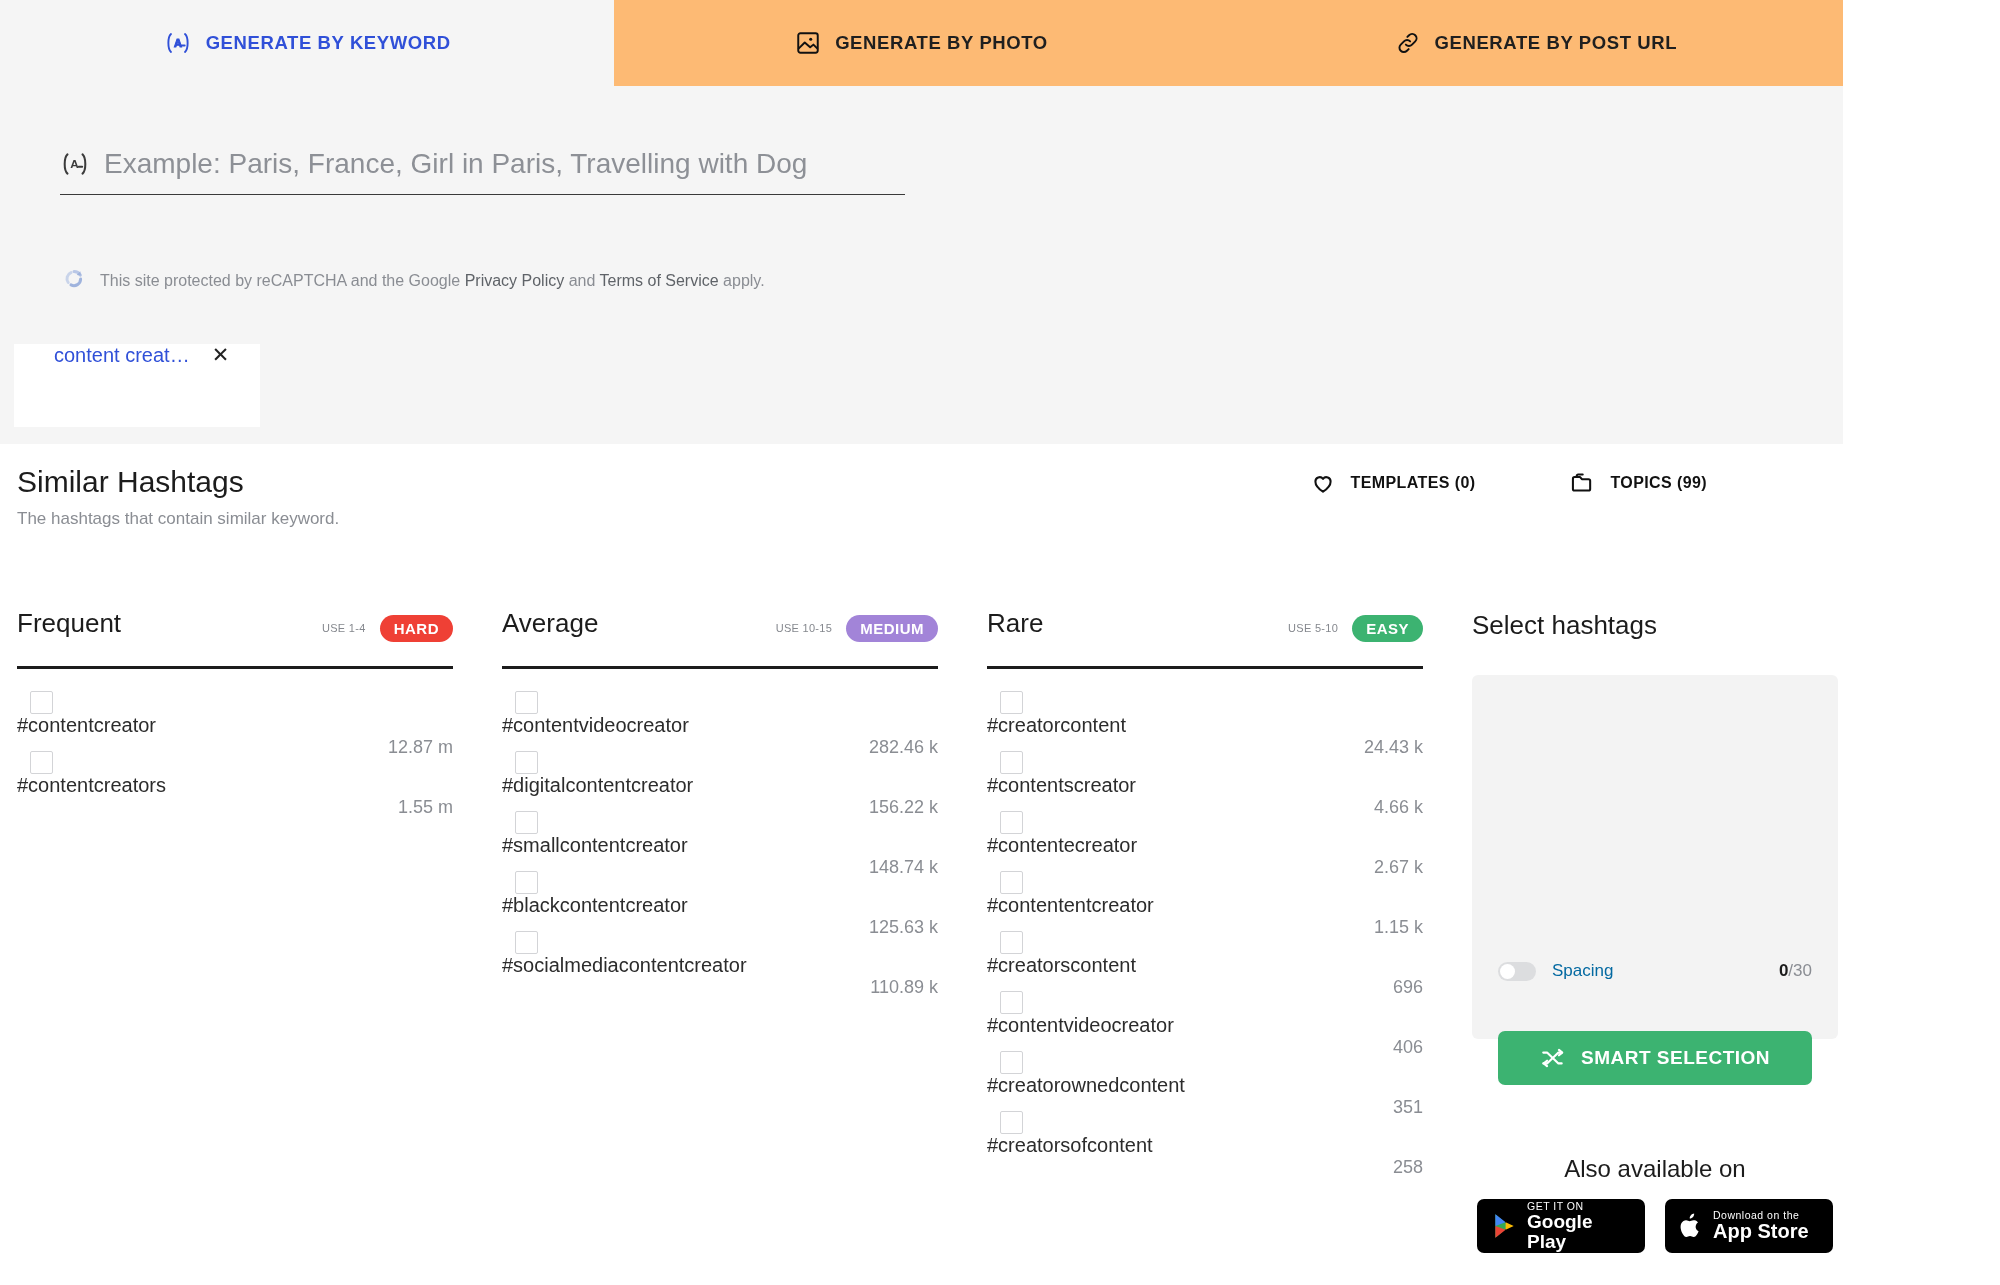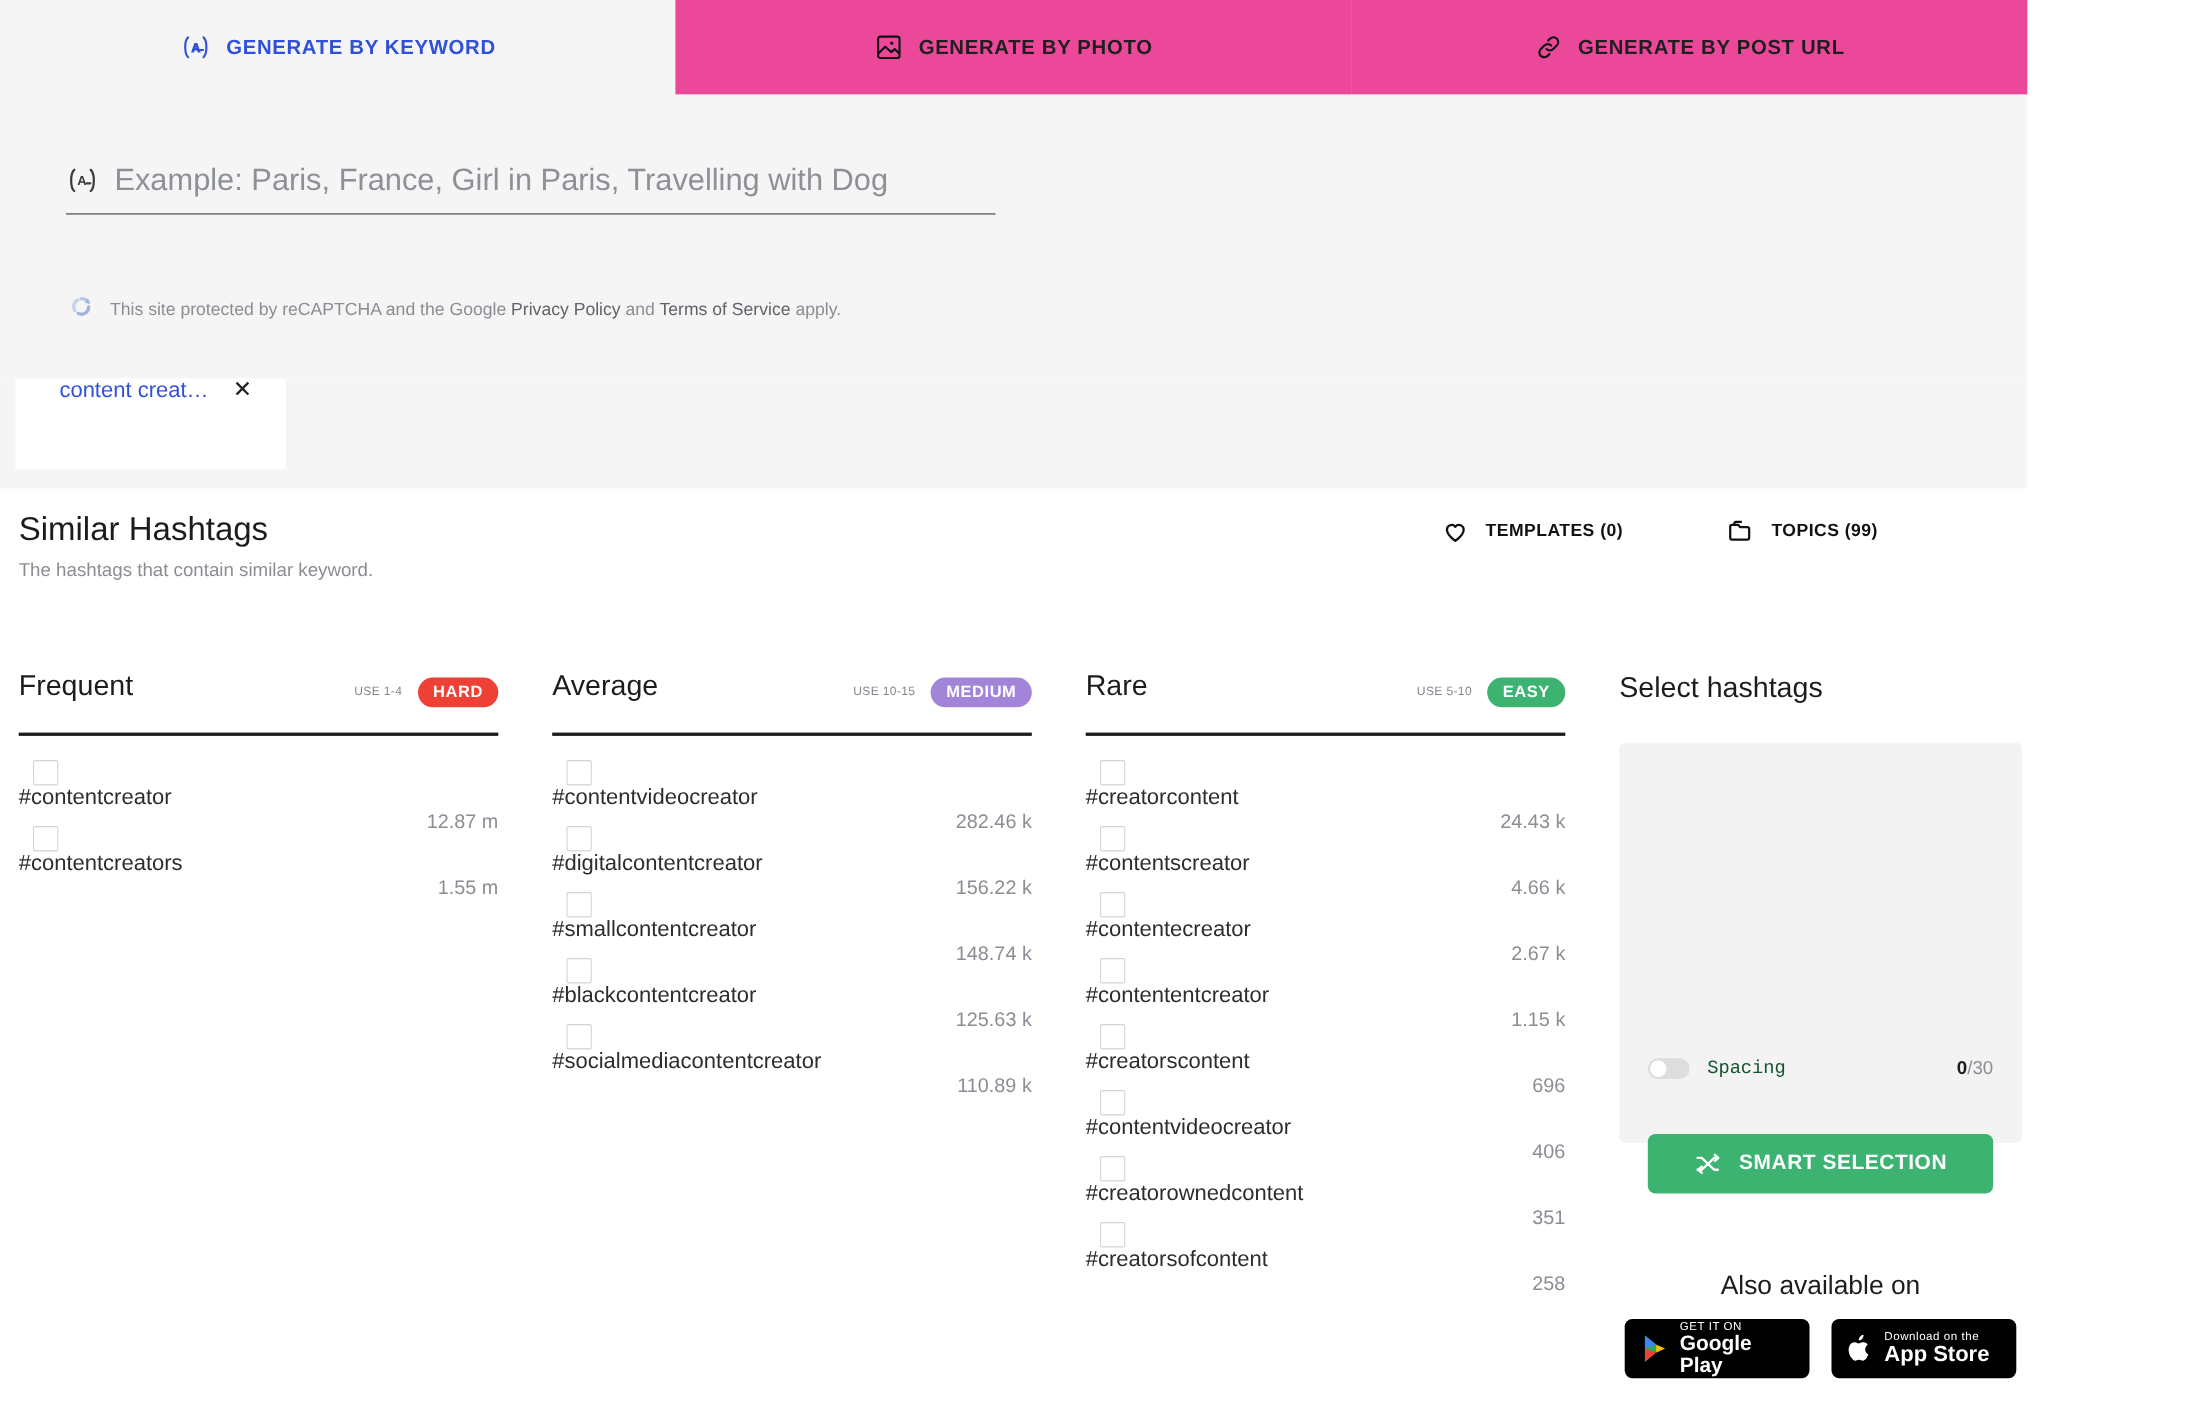--- a/index.html
+++ b/index.html
@@ -18,21 +18,21 @@
     display: flex;
   }
   .tab {
     flex: 1 1 0;
     display: flex; align-items: center; justify-content: center;
     gap: 14px;
     height: 86px;
     cursor: pointer;
     background: #f5f5f5;
   }
-  .tab.active-photo, .tab.active-url { background: #ec4899; }
+  .tab.active-photo, .tab.active-url { background: #fdba74; }
   .tab-label {
     font-size: 18.5px; font-weight: 700; letter-spacing: .6px;
     color: #1f1f1f;
   }
   .tab.keyword .tab-label { color: #3050d8; }
   .tab-icon { display: flex; align-items: center; justify-content: center; }
   .tab.keyword .tab-icon svg { stroke: #3050d8; }
 
   
   .search-panel {
@@ -166,21 +166,21 @@
     display: flex; align-items: center; gap: 16px;
   }
   .toggle {
     width: 38px; height: 19px; border-radius: 12px; background: #dcdddf;
     position: relative; cursor: pointer; flex: 0 0 auto;
   }
   .toggle::after {
     content: ""; position: absolute; left: 2px; top: 2px;
     width: 15px; height: 15px; border-radius: 50%; background: #fff;
   }
-  .spacing-label { font-size: 17px; color: #14532d; font-family: Liberation Mono, monospace; }
+  .spacing-label { font-size: 17px; color: #0369a1; }
   .counter { margin-left: auto; font-size: 17px; color: #8a8d93; }
   .counter b { color: #1c1c1c; font-weight: 700; }
   .smart-btn {
     position: absolute; left: 26px; bottom: -46px;
     width: 314px; height: 54px;
     background: #3cb371; border: none; border-radius: 7px;
     color: #fff; cursor: pointer;
     display: flex; align-items: center; justify-content: center; gap: 15px;
     font-size: 19px; font-weight: 700; letter-spacing: .5px;
     font-family: "Liberation Sans", sans-serif;

